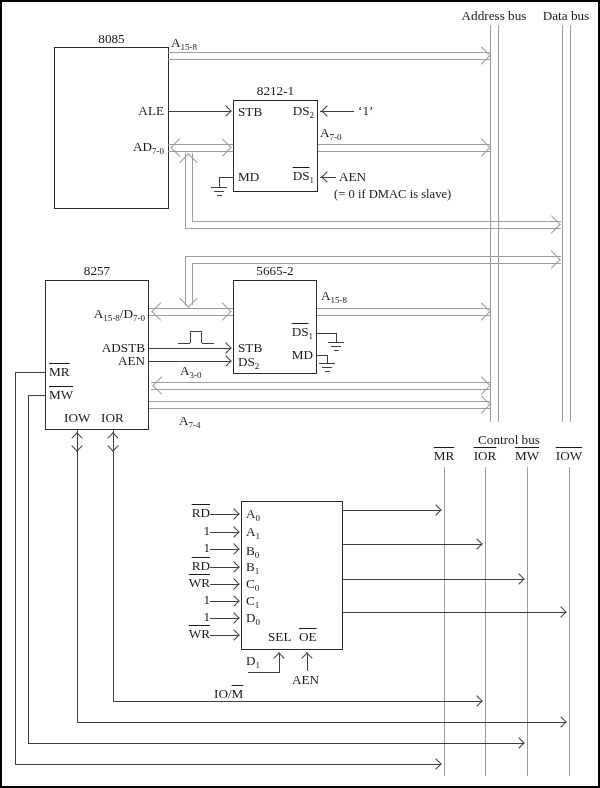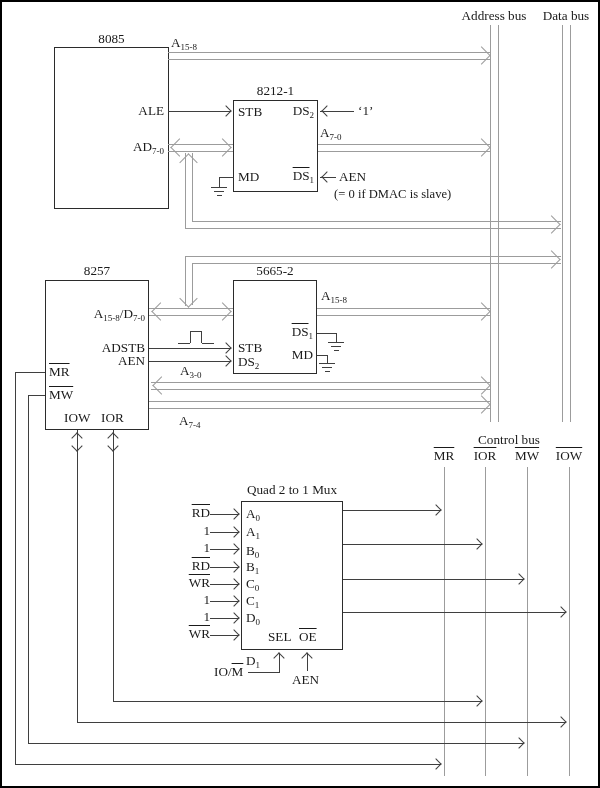--- a/index.html
+++ b/index.html
@@ -71,24 +71,23 @@
   <div class="lbl ra" style="left:280px;top:345px;width:31px">MD</div>
   <div class="lbl" style="left:236px;top:338px">STB</div>
   <div class="lbl" style="left:236px;top:352px">DS<sub>2</sub></div>
 
   <div class="lbl ctr" style="left:467px;top:430px;width:80px">Control bus</div>
   <div class="lbl ctr" style="left:420px;top:446px;width:44px"><span class="ov">MR</span></div>
   <div class="lbl ctr" style="left:461px;top:446px;width:44px"><span class="ov">IOR</span></div>
   <div class="lbl ctr" style="left:503px;top:446px;width:44px"><span class="ov">MW</span></div>
   <div class="lbl ctr" style="left:545px;top:446px;width:44px"><span class="ov">IOW</span></div>
 
-  <div class="lbl ctr" style="left:220px;top:480px;width:140px">Quad 2 to 1 Mux</div>
   <div class="lbl" style="left:266px;top:627px">SEL</div>
   <div class="lbl" style="left:297px;top:627px"><span class="ov">OE</span></div>
-  <div class="lbl" style="left:212px;top:662px">IO/<span class="ov">M</span></div>
+  <div class="lbl" style="left:212px;top:684px">IO/<span class="ov">M</span></div>
   <div class="lbl" style="left:290px;top:670px">AEN</div>
 
 <div class="wr" style="left: 166px; top: 50px; width: 322px; height: 1.3px; background: rgb(156, 156, 156);"></div>
     <div class="wr" style="left: 166px; top: 57px; width: 322px; height: 1.3px; background: rgb(156, 156, 156);"></div>
     <div class="wr" style="left: 166px; top: 109px; width: 63px; height: 1.3px; background: rgb(63, 63, 63);"></div>
     <div class="wr" style="left: 166px; top: 142px; width: 65px; height: 1.3px; background: rgb(156, 156, 156);"></div>
     <div class="wr" style="left: 166px; top: 149px; width: 65px; height: 1.3px; background: rgb(156, 156, 156);"></div>
     <div class="wr" style="left: 316px; top: 142px; width: 172px; height: 1.3px; background: rgb(156, 156, 156);"></div>
     <div class="wr" style="left: 316px; top: 149px; width: 172px; height: 1.3px; background: rgb(156, 156, 156);"></div>
     <div class="wr" style="left: 318px; top: 109px; width: 34px; height: 1.3px; background: rgb(63, 63, 63);"></div>

